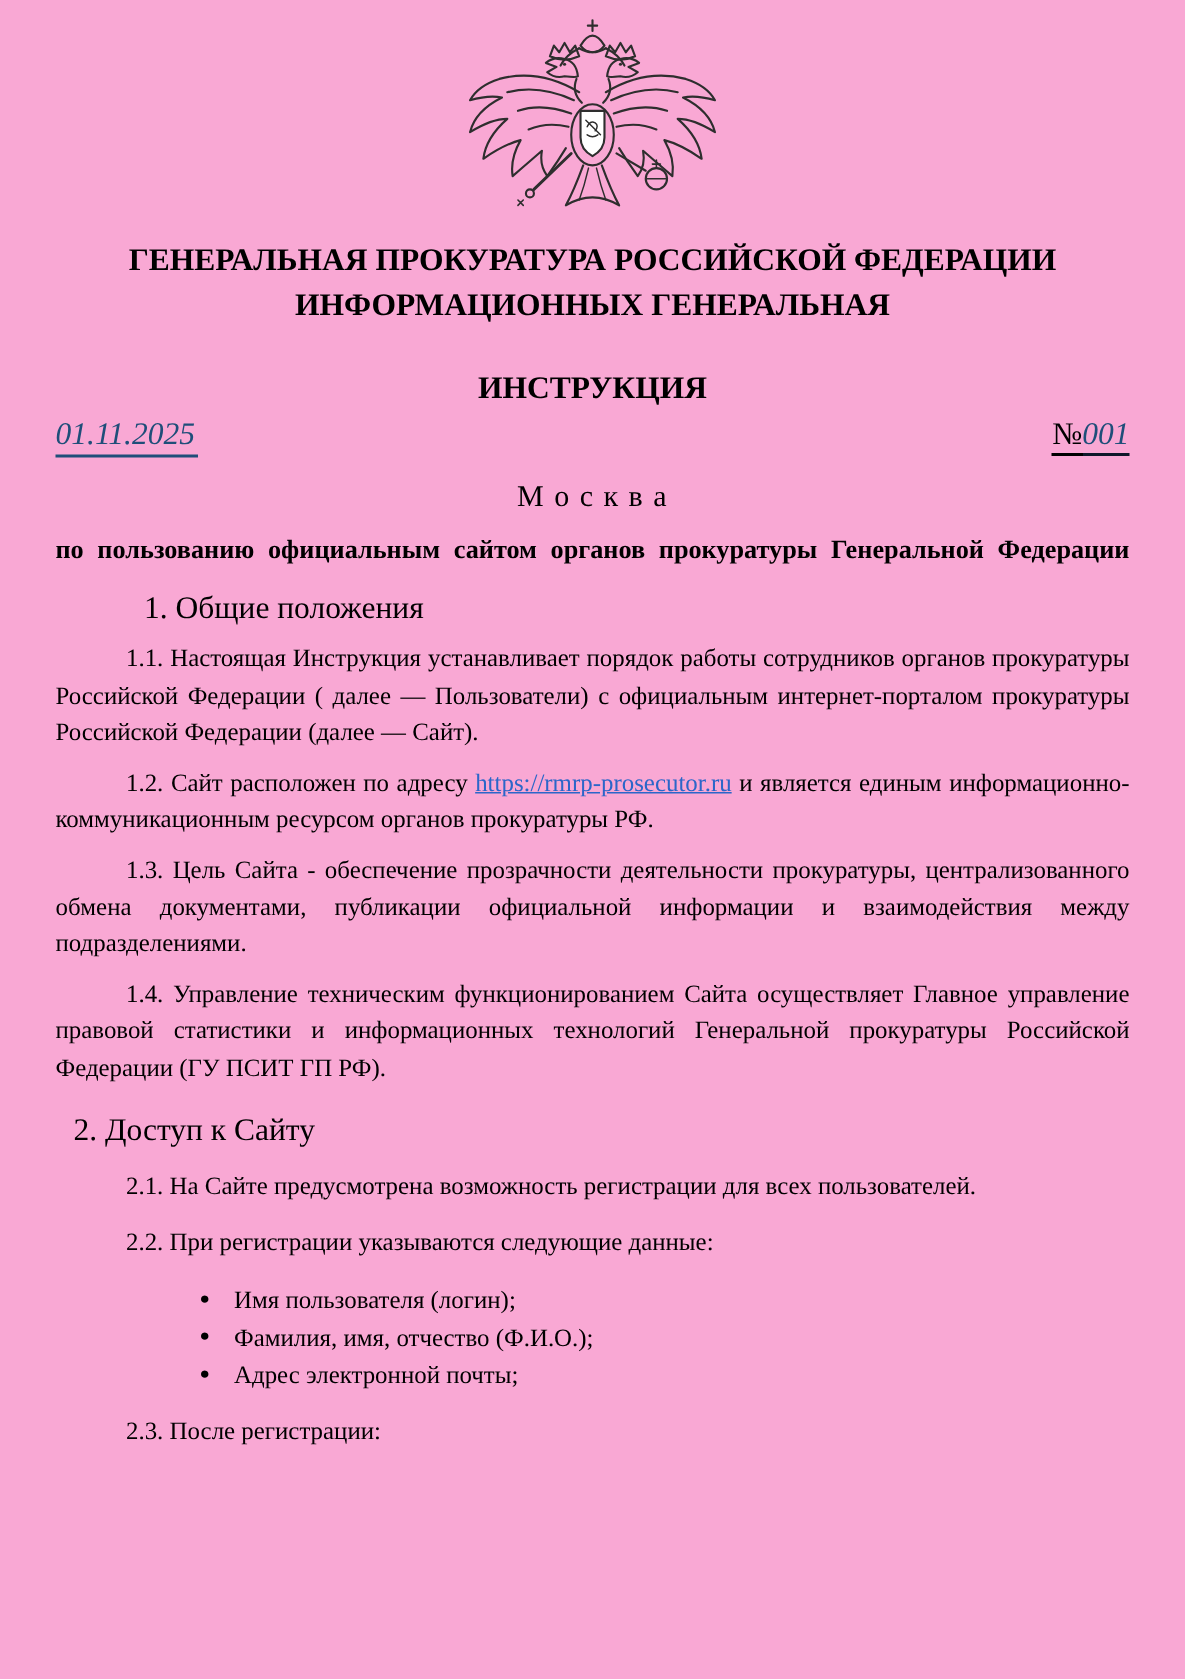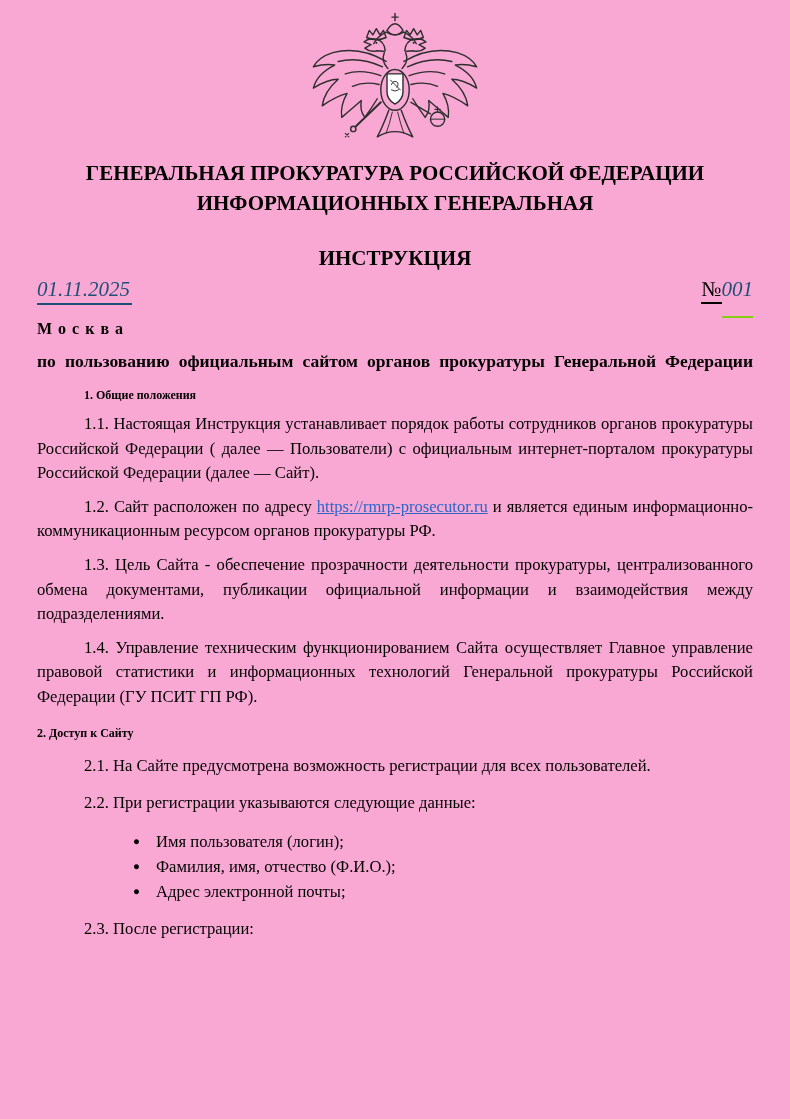--- a/index.html
+++ b/index.html
@@ -54,40 +54,41 @@
   }
   .date-field {
     border-bottom: 2px solid #1f4e79;
     padding: 0 2px 1px 0;
   }
   .num-sign {
     border-bottom: 2px solid #000000;
     padding-bottom: 1px;
   }
   .num-value {
-    border-bottom: 2px solid #84cc16;
-    padding-bottom: 15px;
+    border-bottom: 2px solid #0f172a;
+    padding-bottom: 1px;
   }
   .city-line {
-    font-weight: bold;
-    font-size: 16px;
+    text-align: center;
+    font-weight: normal;
+    font-size: 20px;
     margin-top: 15px;
     letter-spacing: 1px;
   }
   .subject-line {
     font-weight: bold;
     font-size: 17.5px;
     margin-top: 13px;
     text-align: justify;
     text-align-last: justify;
   }
   .sec-heading {
-    font-size: 12px;
-    font-weight: bold;
-    margin: 16px 0 6px 0;
+    font-size: 21px;
+    font-weight: normal;
+    margin: 16px 0 6px 12px;
   }
   .sec-heading.indented { padding-left: 47px; }
   p.body-par {
     font-size: 16.6px;
     line-height: 24.6px;
     text-align: justify;
     text-indent: 47px;
     margin: 9px 0;
   }
   p.body-par.single {

